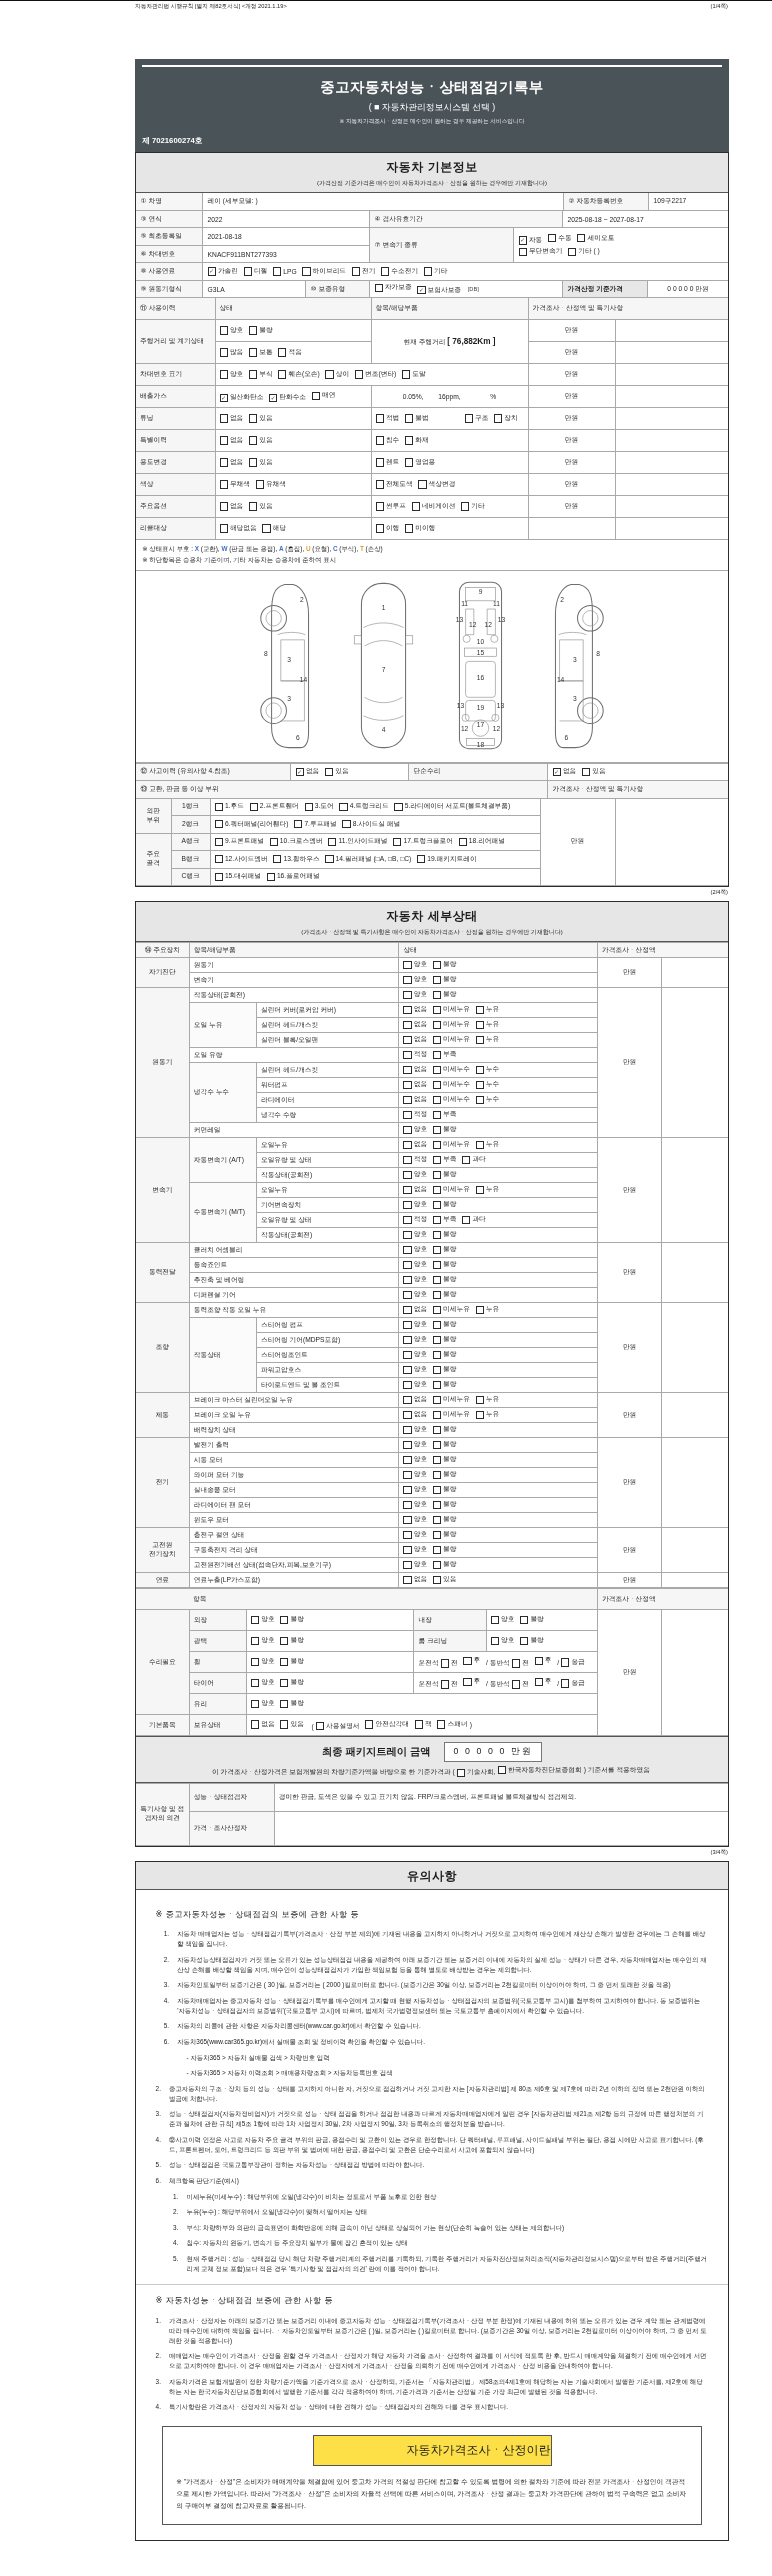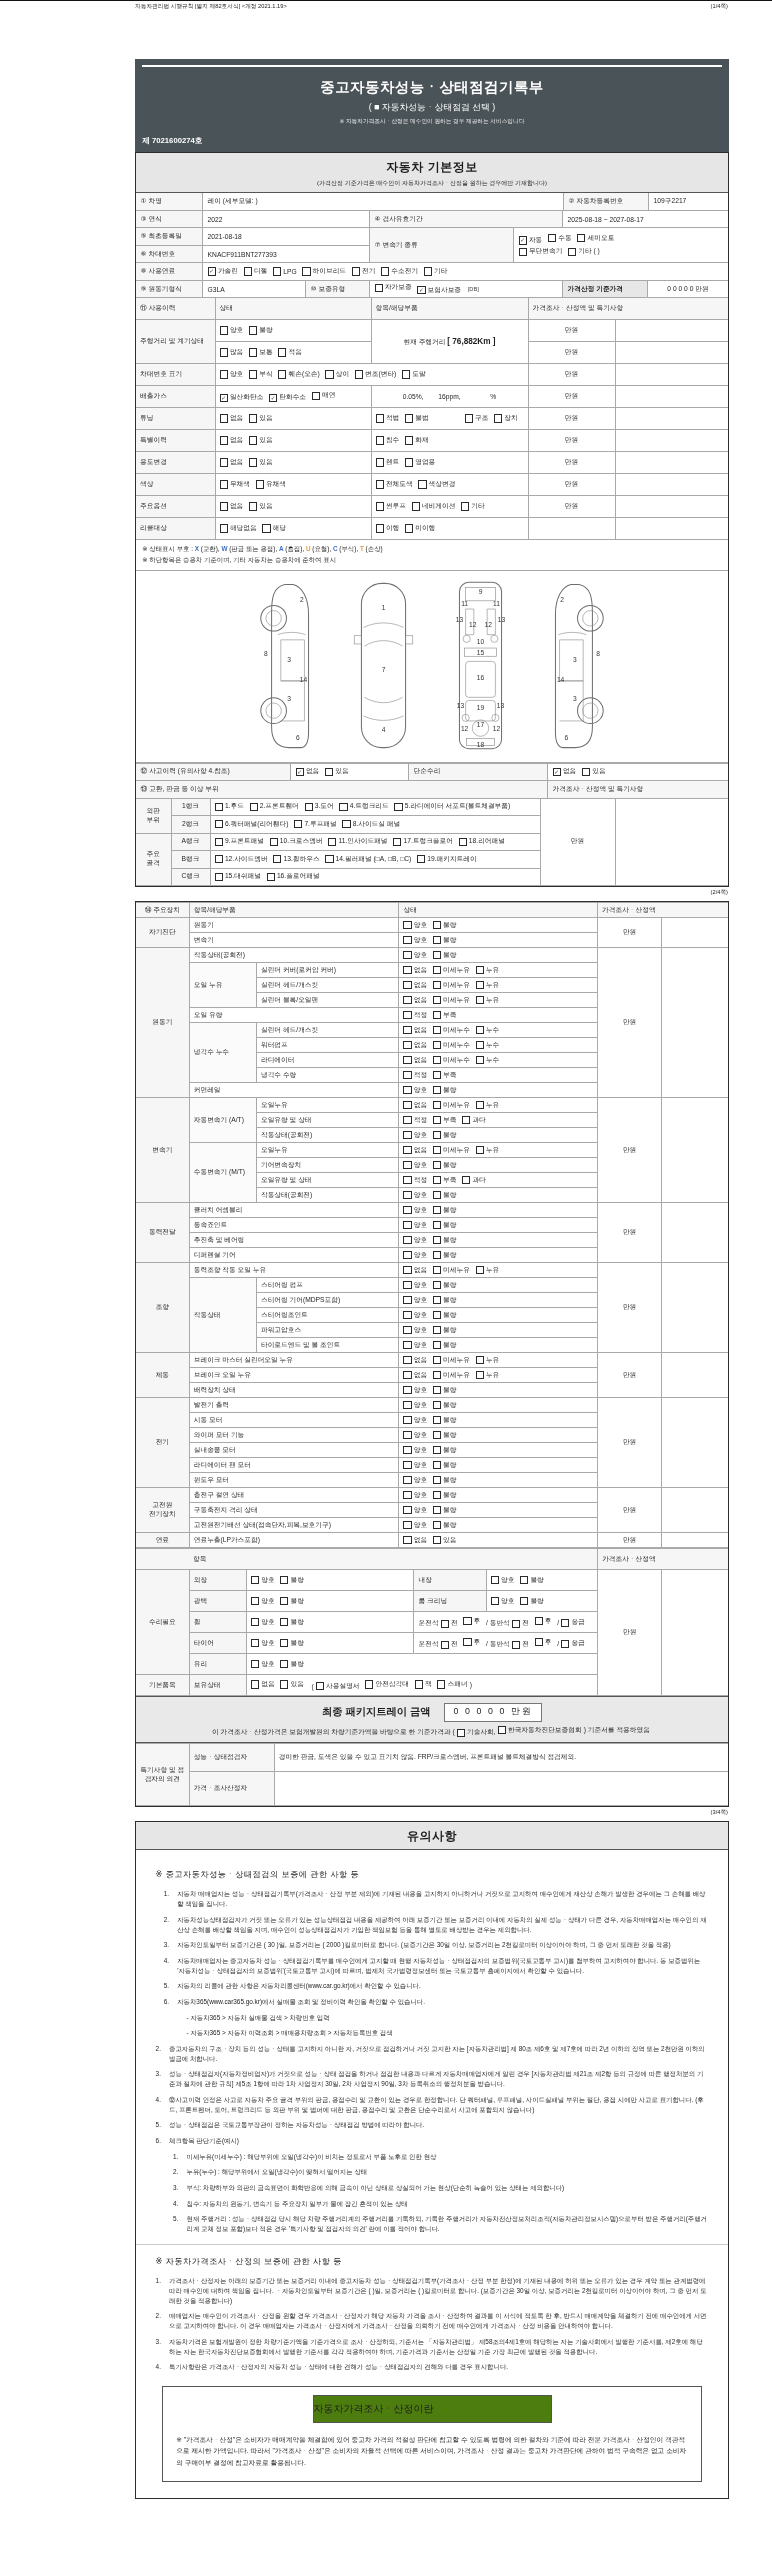--- a/index.html
+++ b/index.html
@@ -59,39 +59,39 @@
   .finalband .t2{font-size:6.2px;margin-top:4.1px;}
   .finalband .t2 .opt{margin-right:2.1px;}
   
   .nbody{padding:11.3px 19.6px 13.4px;}
   .nhead{font-size:8.2px;margin:7.2px 0 9.3px;letter-spacing:0.5px;}
   .nhr{border-top:0.5px solid #c9c9c9;margin:10.3px -19.6px;}
   .nitem{display:flex;font-size:6.4px;line-height:1.55;margin-bottom:5.7px;}
   .nitem .nnum{flex:none;width:13.4px;}
   .lvl1{margin-left:8.2px;} .lvl2{margin-left:17.5px;}
   .innerbox{border:1px solid #555;margin:13.4px 6.2px 2.1px;padding:0 13.4px 12.4px;}
-  .innertitle{width:237px;margin:8.2px auto 10.3px;border:0.5px solid #555;text-align:left;font-size:10px;padding:6.2px 0;background:#4d7c0f;}
+  .innertitle{width:237px;margin:8.2px auto 10.3px;border:0.5px solid #555;text-align:right;font-size:12px;padding:6.2px 0;background:#fde047;}
   .innertext{font-size:6.7px;line-height:1.75;}
   .legend-code{font-weight:bold;}
 </style>
 </head>
 <body>
 
 <div class="page">
 <div class="col">
 
   <div class="refline">
     <span>자동차관리법 시행규칙 [별지 제82호서식] &lt;개정 2021.1.19&gt;</span>
     <span>(1/4쪽)</span>
   </div>
 
   <div class="hero">
     <div class="bar"></div>
     <h1>중고자동차성능ㆍ상태점검기록부</h1>
-    <div class="sel">( ■ 자동차성능ㆍ상태점검 선택 )</div>
+    <div class="sel">( ■ 자동차관리정보시스템 선택 )</div>
     <div class="note">※ 자동차가격조사ㆍ산정은 매수인이 원하는 경우 제공하는 서비스입니다</div>
     <div class="docno">제 7021600274호</div>
   </div>
 
   <div class="box">
 
     <div class="band">
       <h2>자동차 기본정보</h2>
       <div class="sub">(가격산정 기준가격은 매수인이 자동차가격조사ㆍ산정을 원하는 경우에만 기재합니다)</div>
     </div>
@@ -611,20 +611,24 @@
                   <span class="ol">16.플로어패널</span>
                 </span></td>
             </tr>
           </tbody>
     </table>
   </div>
 
   <div class="pagemark">(2/4쪽)</div>
 
   <div class="box">
+    <div class="band">
+      <h2>자동차 세부상태</h2>
+      <div class="sub">(가격조사ㆍ산정액 및 특기사항은 매수인이 자동차가격조사ㆍ산정을 원하는 경우에만 기재합니다)</div>
+    </div>
 
     <table class="tDetail">
       <colgroup>
             <col style="width:53px">
             <col style="width:67px">
             <col style="width:142px">
             <col style="width:198px">
             <col style="width:64px">
             <col style="width:66px">
           </colgroup>
@@ -1396,21 +1400,21 @@
             </div>
             <div class="nitem lvl2">
               <span class="nnum">4.</span>
               <span class="ntext">침수: 자동차의 원동기, 변속기 등 주요장치 일부가 물에 잠긴 흔적이 있는 상태</span>
             </div>
             <div class="nitem lvl2">
               <span class="nnum">5.</span>
               <span class="ntext">현재 주행거리 : 성능ㆍ상태점검 당시 해당 차량 주행거리계의 주행거리를 기록하되, 기록한 주행거리가 자동차전산정보처리조직(자동차관리정보시스템)으로부터 받은 주행거리(주행거리계 교체 정보 포함)보다 적은 경우 '특기사항 및 점검자의 의견' 란에 이를 적어야 합니다.</span>
             </div>
             <div class="nhr"></div>
-            <div class="nhead">※ 자동차가격조사ㆍ산정의 보증에 관한 사항 등</div>
+            <div class="nhead">※ 자동차성능ㆍ상태점검 보증에 관한 사항 등</div>
             <div class="nitem lvl0">
               <span class="nnum">1.</span>
               <span class="ntext">가격조사ㆍ산정자는 아래의 보증기간 또는 보증거리 이내에 중고자동차 성능ㆍ상태점검기록부(가격조사ㆍ산정 부분 한정)에 기재된 내용에 허위 또는 오류가 있는 경우 계약 또는 관계법령에 따라 매수인에 대하여 책임을 집니다. ㆍ자동차인도일부터 보증기간은 (      )일, 보증거리는 (      )킬로미터로 합니다. (보증기간은 30일 이상, 보증거리는 2천킬로미터 이상이어야 하며, 그 중 먼저 도래한 것을 적용합니다)</span>
             </div>
             <div class="nitem lvl0">
               <span class="nnum">2.</span>
               <span class="ntext">매매업자는 매수인이 가격조사ㆍ산정을 원할 경우 가격조사ㆍ산정자가 해당 자동차 가격을 조사ㆍ산정하여 결과를 이 서식에 적도록 한 후, 반드시 매매계약을 체결하기 전에 매수인에게 서면으로 고지하여야 합니다. 이 경우 매매업자는 가격조사ㆍ산정자에게 가격조사ㆍ산정을 의뢰하기 전에 매수인에게 가격조사ㆍ산정 비용을 안내하여야 합니다.</span>
             </div>
             <div class="nitem lvl0">
               <span class="nnum">3.</span>

